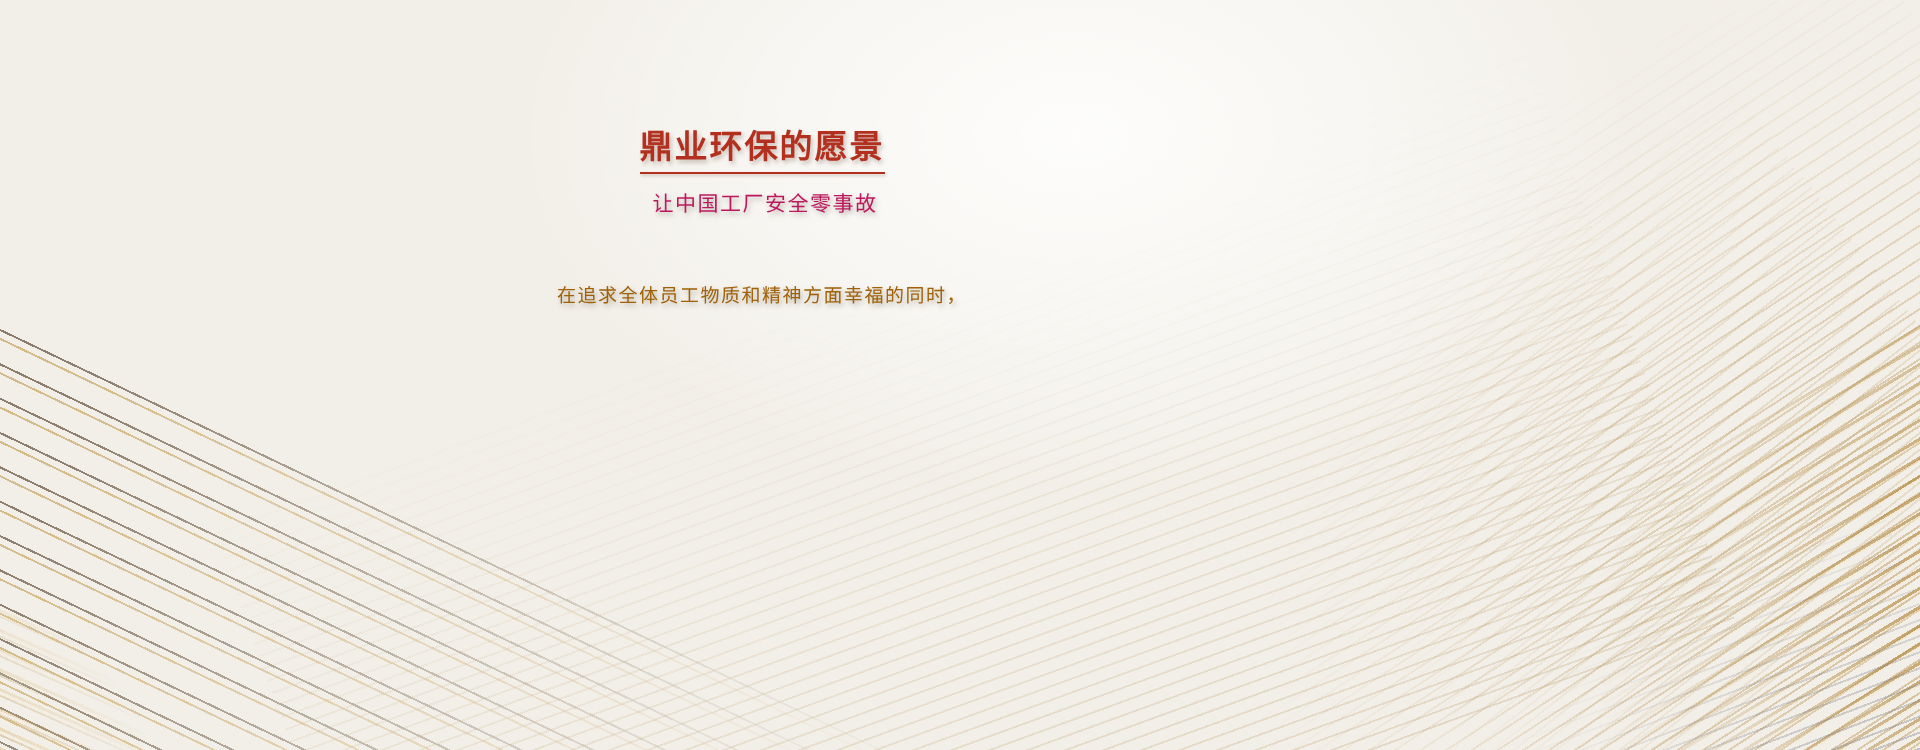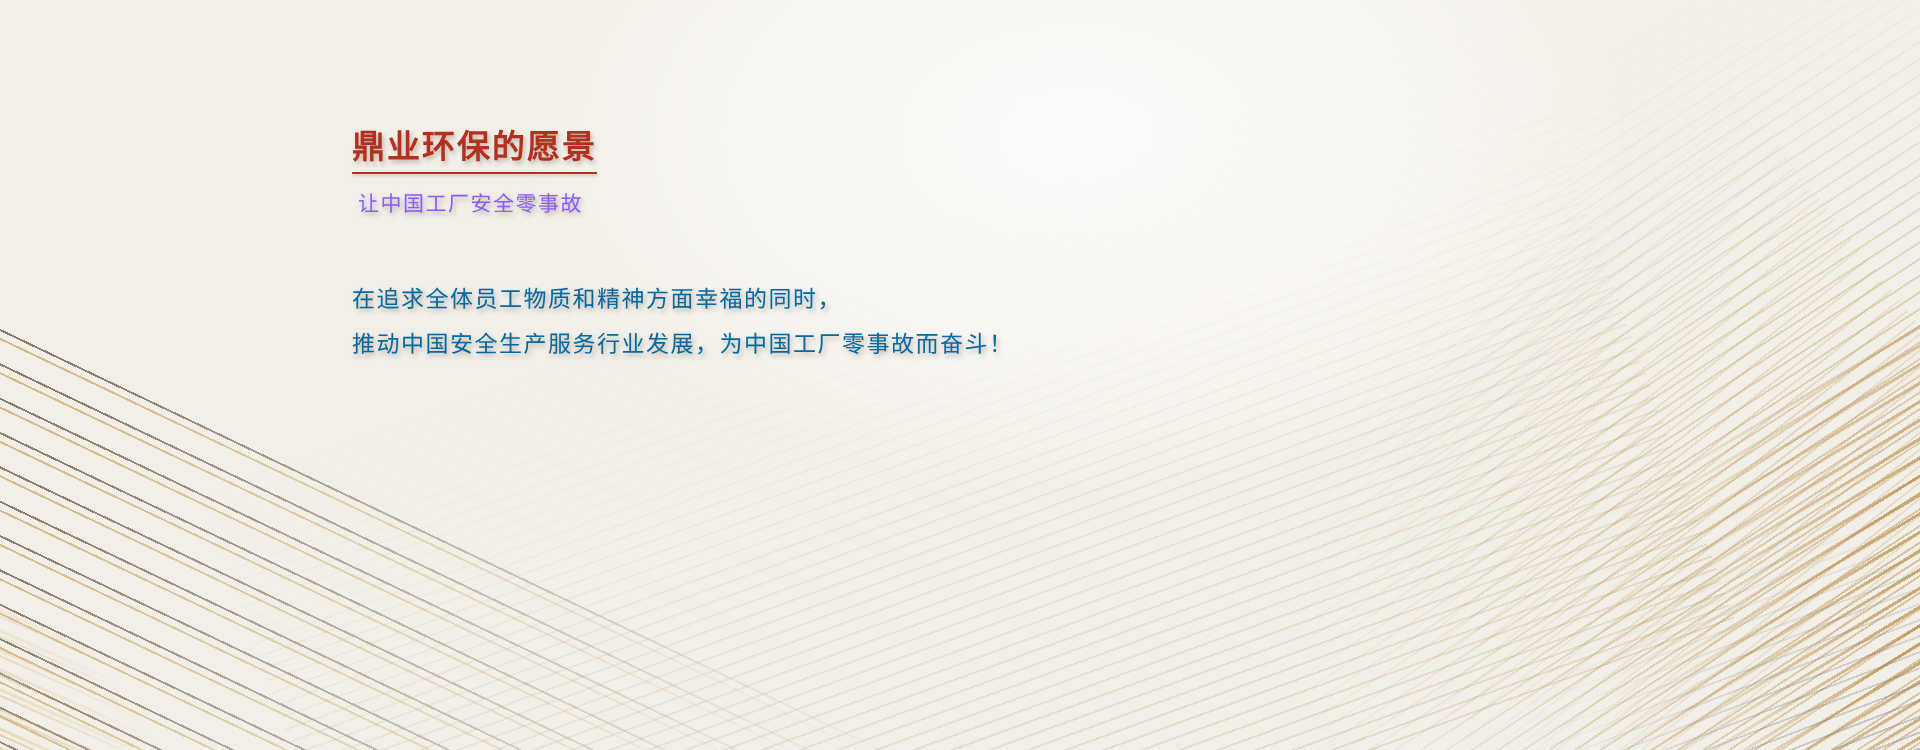--- a/index.html
+++ b/index.html
@@ -14,20 +14,21 @@
     width: 1920px;
     height: 750px;
     overflow: hidden;
     font-family: "Liberation Sans", "DejaVu Sans", sans-serif;
     
     background:
       radial-gradient(ellipse 900px 620px at 1180px 120px, rgba(255,255,255,0.96) 0%, rgba(255,255,255,0.40) 48%, rgba(255,255,255,0) 75%),
       radial-gradient(ellipse 1100px 800px at 180px 640px, rgba(226,212,186,0.55) 0%, rgba(232,222,202,0.22) 45%, rgba(255,255,255,0) 78%),
       linear-gradient(118deg, #efecе6 0%, #eeebe4 14%, #f4f2ec 30%, #fbfaf7 48%, #ffffff 60%, #fcfaf5 74%, #f6f1e7 88%, #f2ece0 100%);
     background-color: #f2efe8;
+    text-align: center;
   }
 
   
   .deco {
     position: absolute;
     pointer-events: none;
   }
 
   
   .deco-left-fan {
@@ -232,32 +233,32 @@
     background: #b3301f;
     box-shadow: 1px 2px 3px rgba(90,55,40,0.25);
   }
 
   .subtitle {
     margin: 14px 0 0 6px;
     font-size: 21px;
     font-weight: 400;
     letter-spacing: 1.5px;
     line-height: 1.5;
-    color: #8b5cf6;
+    color: #be185d;
     text-shadow: 2px 3px 5px rgba(80,70,60,0.35);
     white-space: nowrap;
   }
 
   .body-text {
     margin: 22px 0 0 0;
-    font-size: 23px;
+    font-size: 19px;
     font-weight: 400;
     letter-spacing: 1.5px;
     line-height: 1.95;
-    color: #0369a1;
+    color: #a16207;
     text-shadow: 2px 3px 5px rgba(80,70,60,0.35);
   }
   .body-line { white-space: nowrap; display: block; }
 </style>
 </head>
 <body>
 
 <div class="banner">
 
   <div class="deco deco-left-fan"></div>
@@ -272,18 +273,17 @@
   <div class="content">
 
     <section class="block block-vision">
       <h2 class="heading">鼎业环保的愿景</h2>
       <p class="subtitle">让中国工厂安全零事故</p>
     </section>
 
     <section class="block block-mission">
       <div class="body-text">
         <span class="body-line">在追求全体员工物质和精神方面幸福的同时，</span>
-        <span class="body-line">推动中国安全生产服务行业发展，为中国工厂零事故而奋斗！</span>
       </div>
     </section>
 
   </div>
 </div>
 
 </body></html>

